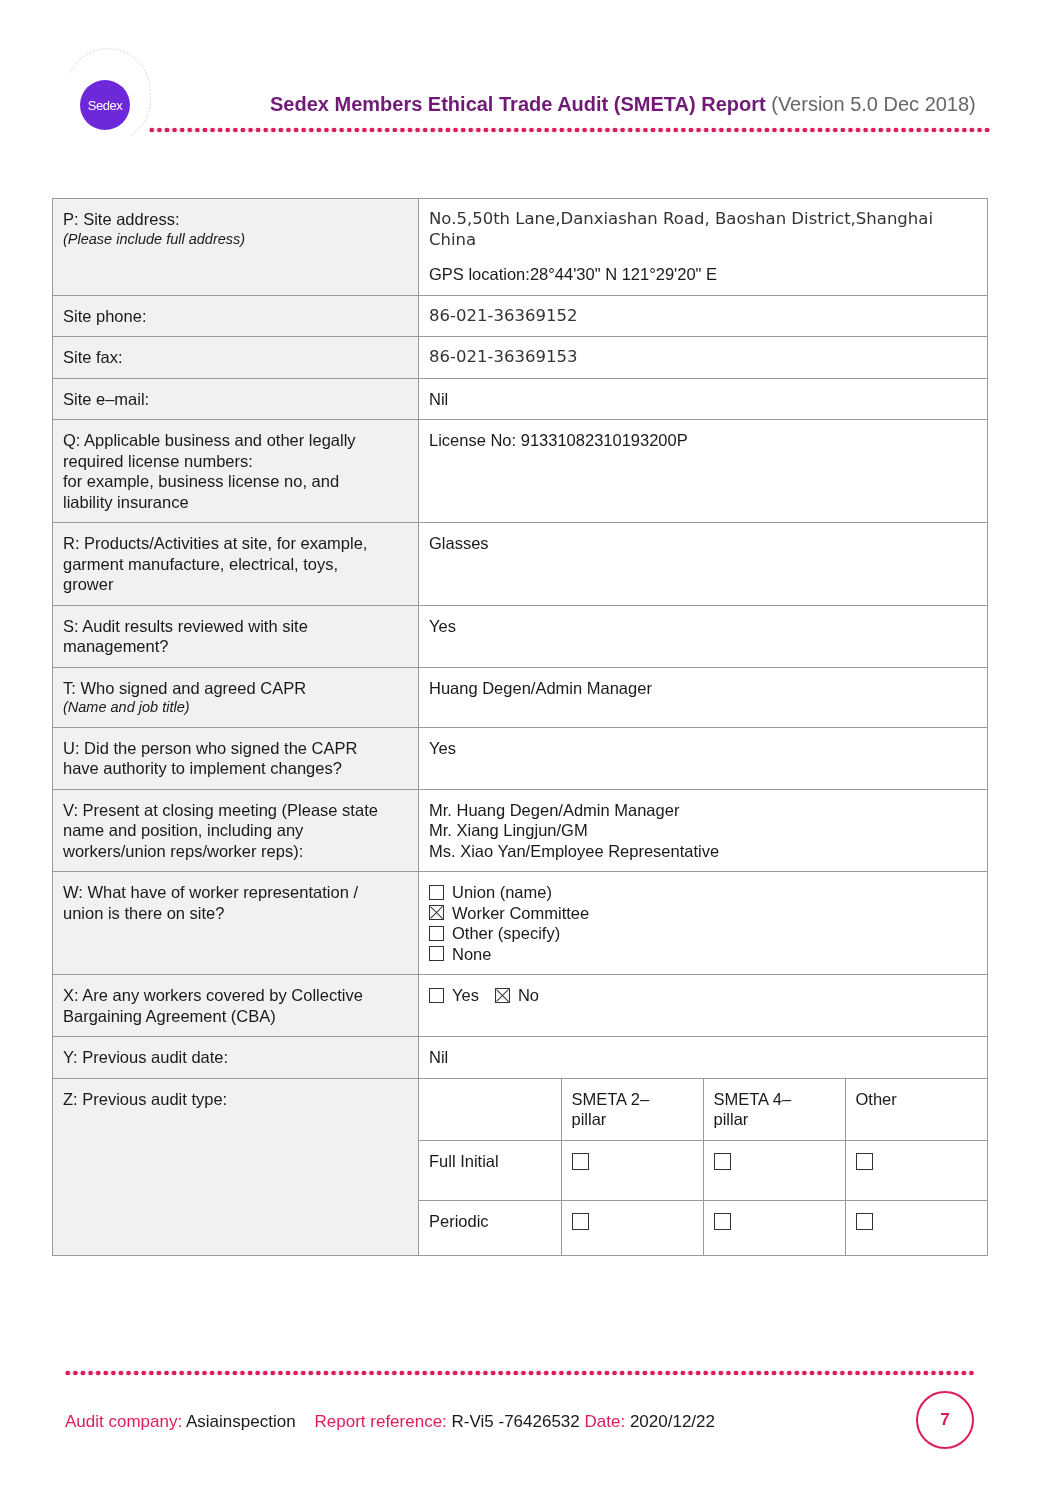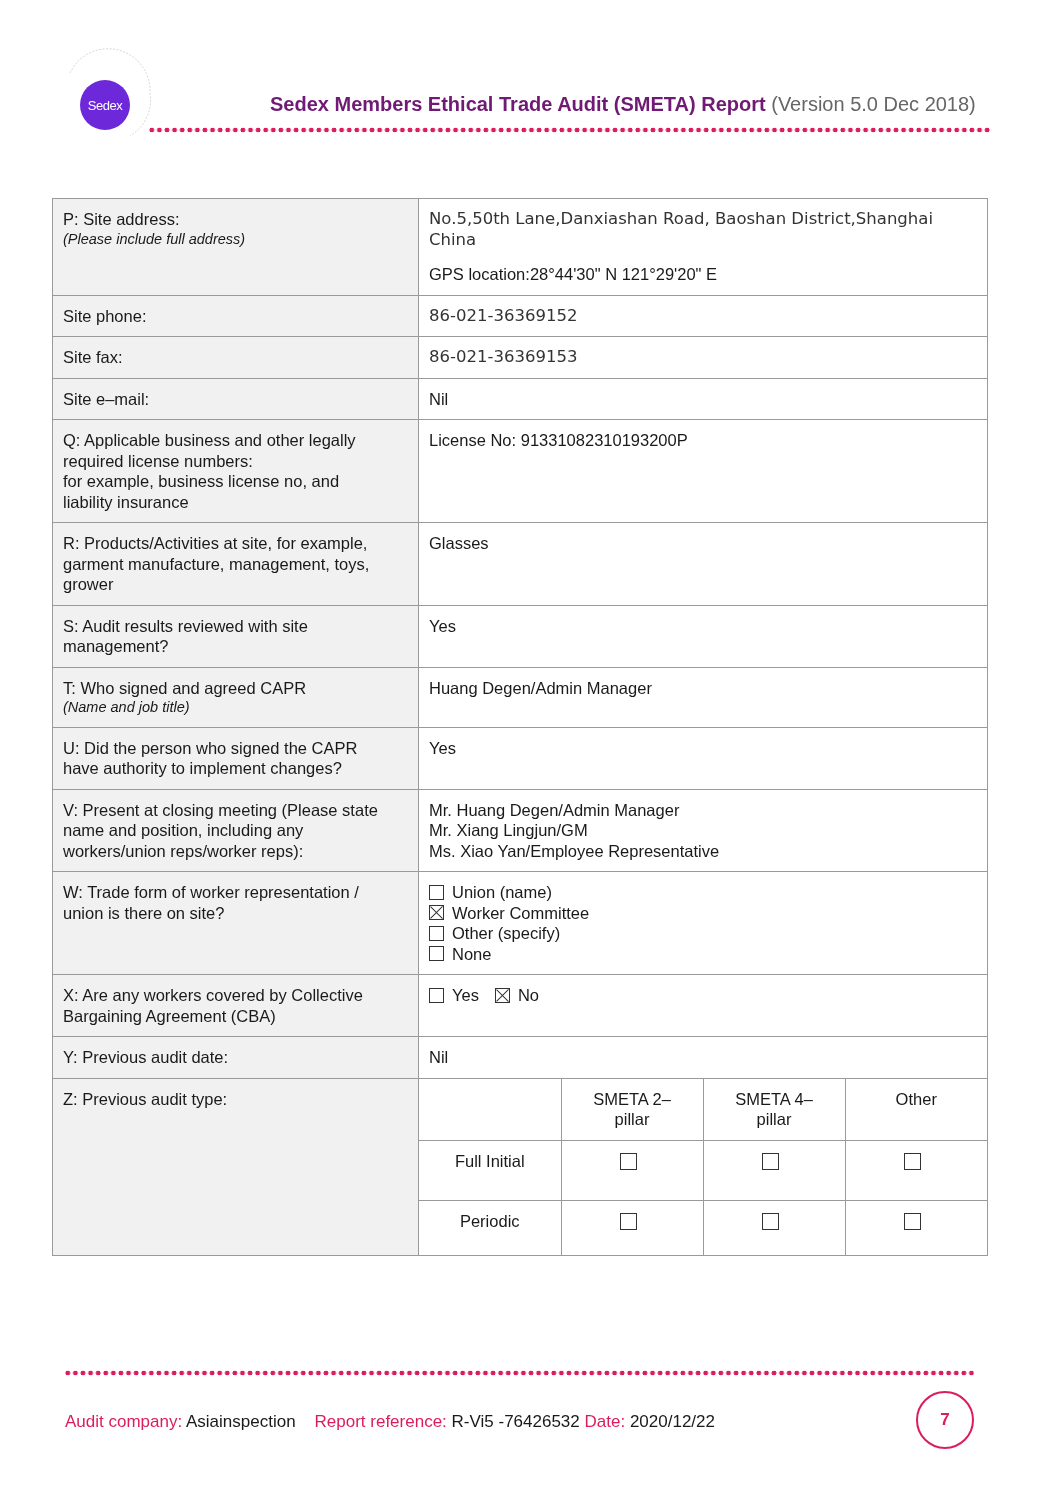--- a/index.html
+++ b/index.html
@@ -29,21 +29,21 @@
     .cb-line { display: flex; align-items: center; height: 20.5px; }
     .cb { display: inline-block; width: 15px; height: 15px; border: 1.3px solid #333; margin-right: 8px; position: relative; flex-shrink: 0; }
     .cb.checked::before, .cb.checked::after { content: ""; position: absolute; left: 6px; top: -2px; width: 1.2px; height: 17px; background: #333; }
     .cb.checked::before { transform: rotate(45deg); }
     .cb.checked::after { transform: rotate(-45deg); }
     .inline-opts { display: flex; align-items: center; }
     .inline-opts .opt { display: flex; align-items: center; margin-right: 16px; }
 
     
     td.zcell { padding: 0 !important; }
-    .sub { width: 100%; border-collapse: collapse; table-layout: fixed; text-align: center; }
+    .sub { width: 100%; border-collapse: collapse; table-layout: fixed; }
     .sub td { border: 1.5px solid #9a9a9a; border-top: none; border-left: none; padding: 10px 10px; vertical-align: top; font-size: 16.5px; line-height: 20.5px; background: #fff; }
     .sub tr td:last-child { border-right: none; }
     .sub tr:last-child td { border-bottom: none; }
     .sub .cb { width: 17px; height: 17px; margin-top: 2px; }
 
     
     .footer { position: absolute; left: 65px; top: 1412px; font-size: 17px; white-space: nowrap; }
     .footer .pink { color: #dc1d5c; }
     .page-num { position: absolute; left: 916px; top: 1391px; width: 58px; height: 58px; border: 2.5px solid #dc1d5c; border-radius: 50%; display: flex; align-items: center; justify-content: center; color: #dc1d5c; font-weight: bold; font-size: 17px; }
   </style>
@@ -94,21 +94,21 @@
       <div>Q: Applicable business and other legally</div>
       <div>required license numbers:</div>
       <div>for example, business  license no, and</div>
       <div>liability insurance</div>
     </td>
     <td class="val">License No: 91331082310193200P</td>
   </tr>
   <tr style="height:82px;">
     <td class="lbl">
       <div>R: Products/Activities at site, for example,</div>
-      <div>garment manufacture, management, toys,</div>
+      <div>garment manufacture, electrical, toys,</div>
       <div>grower</div>
     </td>
     <td class="val">Glasses</td>
   </tr>
   <tr style="height:61px;">
     <td class="lbl">
       <div>S: Audit results reviewed with site</div>
       <div>management?</div>
     </td>
     <td class="val">Yes</td>
@@ -134,21 +134,21 @@
       <div>workers/union reps/worker reps):</div>
     </td>
     <td class="val">
       <div>Mr. Huang Degen/Admin Manager</div>
       <div>Mr. Xiang Lingjun/GM</div>
       <div>Ms. Xiao Yan/Employee Representative</div>
     </td>
   </tr>
   <tr style="height:102px;">
     <td class="lbl">
-      <div>W: Trade form of worker representation /</div>
+      <div>W: What have of worker representation /</div>
       <div>union is there on site?</div>
     </td>
     <td class="val">
       <div class="cb-line">
             <span class="cb"></span>
             <span>Union (name)</span>
           </div>
       <div class="cb-line">
             <span class="cb checked"></span>
             <span>Worker Committee</span>

